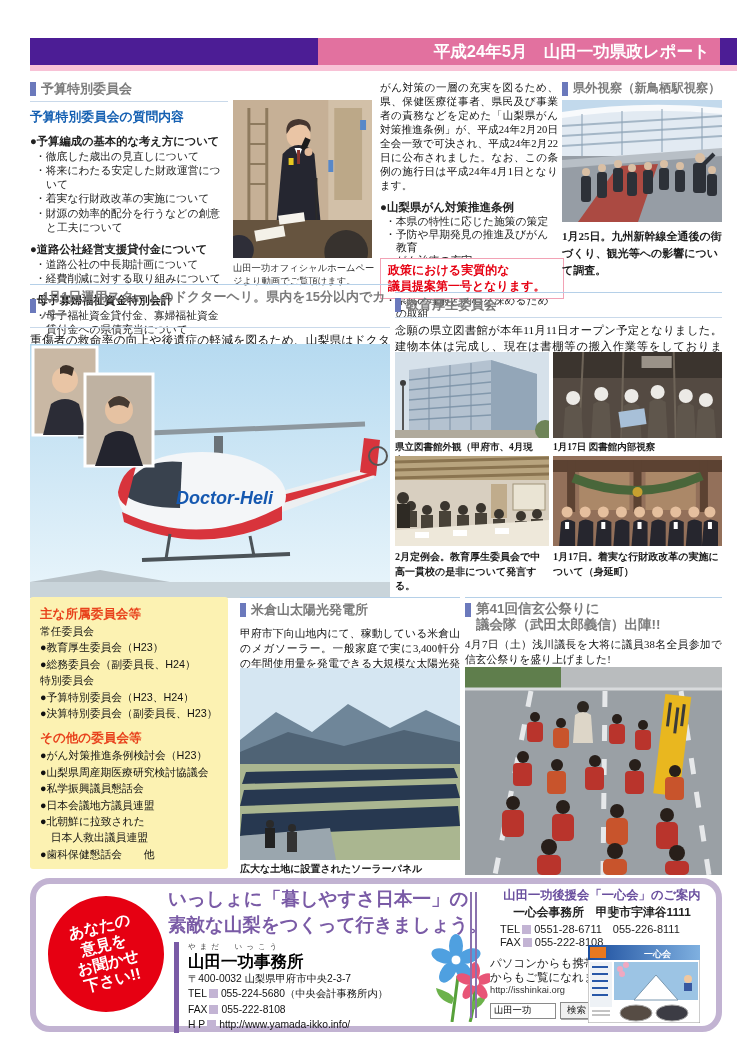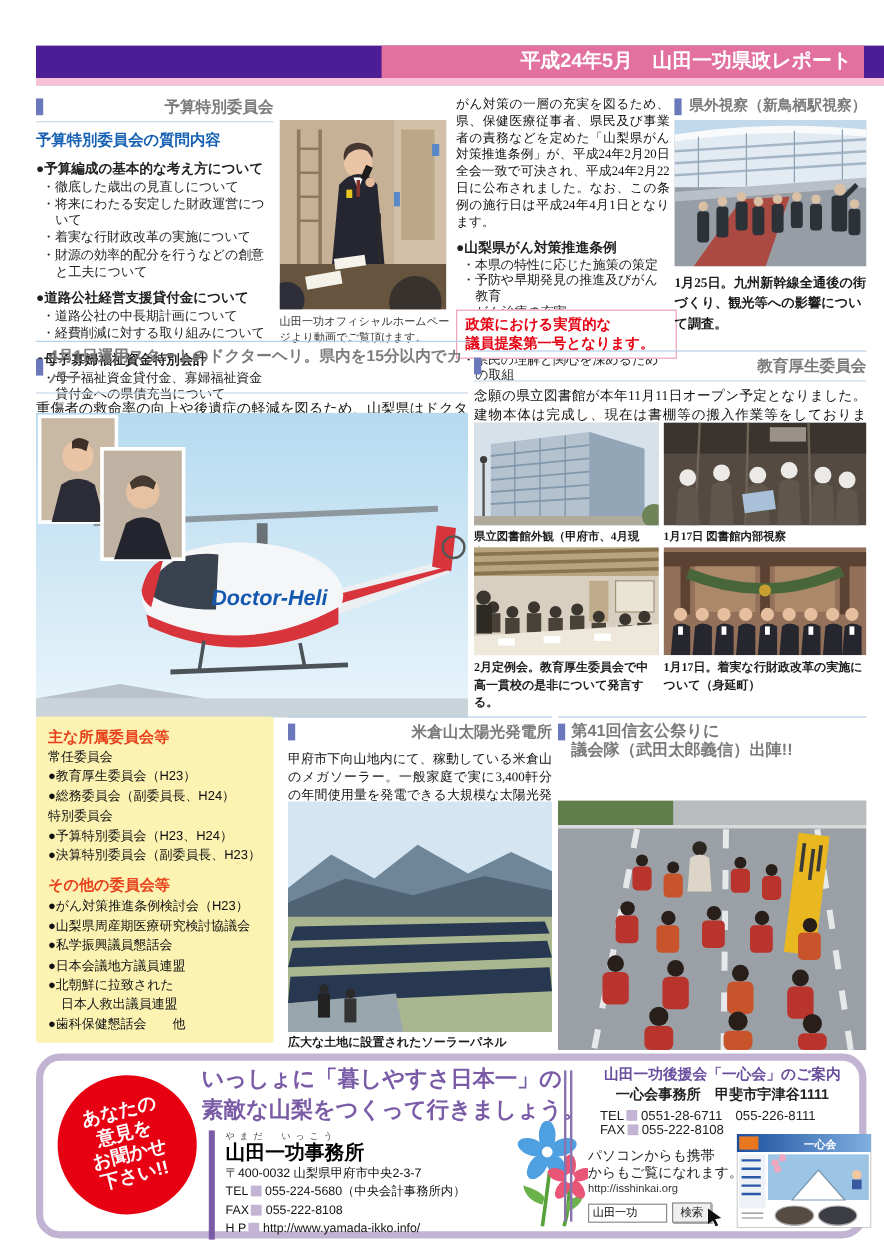--- a/index.html
+++ b/index.html
@@ -6,21 +6,21 @@
   #page{position:relative;width:737px;height:1044px;background:#fff;overflow:hidden;
         font-family:"Liberation Sans",sans-serif;color:#222;}
   .abs{position:absolute;}
   
   .hdr{position:absolute;left:30px;top:38px;width:707px;height:33px;background:#4c1d95;}
   .hdr .strip{position:absolute;left:0;bottom:0;width:100%;height:6px;background:#f8c2d6;}
   .hdr .dark{position:absolute;left:288px;top:0;width:402px;height:27px;background:#e2719f;
              color:#fff;font-weight:bold;font-size:16.5px;line-height:27px;text-align:right;padding-right:10px;box-sizing:border-box;}
   
   .sechead{display:flex;align-items:center;gap:5px;color:#7b7b7b;font-weight:bold;font-size:13px;
-           border-bottom:1px solid #c9d9ea;padding-bottom:3px;justify-content:space-between;}
+           border-bottom:1px solid #c9d9ea;padding-bottom:3px;}
   .sechead .sq{width:6px;height:14px;background:#6b79bc;flex:none;}
   .sechead.noline{border-bottom:none;}
   
   .bluehead{color:#1560b2;font-weight:bold;font-size:12.8px;margin-top:7px;}
   .g{font-weight:bold;font-size:11.3px;margin-top:8px;line-height:1.3;}
   .s{font-size:10.8px;line-height:1.32;padding-left:16px;text-indent:-11px;color:#1c1c1c;}
   .serif{font-family:"Liberation Serif",serif;}
   .photo{position:absolute;overflow:hidden;background:#ddd;}
   .cap{font-size:9.3px;line-height:1.4;color:#333;}
   .capserif{font-family:"Liberation Serif",serif;font-weight:bold;color:#1c1c1c;}
@@ -52,21 +52,21 @@
   .fr-t{position:absolute;left:12px;top:38px;font-size:11px;color:#222;}
   .fr-f{position:absolute;left:12px;top:52px;font-size:11px;color:#222;}
   .pc1{position:absolute;left:2px;top:72px;font-size:11.5px;color:#222;}
   .pc2{position:absolute;left:2px;top:86px;font-size:11.5px;color:#222;}
   .urlx{position:absolute;left:2px;top:101px;font-size:9.3px;color:#333;}
   .srow{position:absolute;left:2px;top:115px;display:flex;align-items:center;gap:4px;}
   .search-input{width:58px;height:14px;border:1px solid #8a8a8a;font-size:9.3px;padding:0 3px;
                 font-family:"Liberation Sans",sans-serif;}
   .search-btn{display:inline-block;border:1px solid #8a8a8a;background:#f0f0f0;font-size:9.5px;
               padding:1px 6px;box-shadow:1px 1px 0 #aaa;}
-  .thumb{position:absolute;left:126px;top:61px;width:112px;height:90px;}
+  .thumb{position:absolute;left:100px;top:61px;width:112px;height:90px;}
 </style>
 </head>
 <body>
 
 <div id="page">
 
   <div class="hdr">
     <div class="dark">平成24年5月　山田一功県政レポート</div>
     <div class="strip"></div>
   </div>
@@ -432,20 +432,21 @@
   <div class="abs capserif" style="left:240px;top:862px;width:220px;font-size:10px;">広大な土地に設置されたソーラーパネル</div>
 
   <div class="abs" style="left:465px;top:597px;width:257px;border-top:1px solid #b5d0e8;padding-top:3px;">
     <div style="display:flex;gap:5px;">
       <span class="sq" style="width:6px;height:14px;background:#6b79bc;flex:none;margin-top:2px;"></span>
       <div style="color:#7b7b7b;font-weight:bold;font-size:13.5px;line-height:1.2;">
         <div>第41回信玄公祭りに</div>
         <div>議会隊（武田太郎義信）出陣!!</div>
       </div>
     </div>
+    <div class="serif" style="font-size:10.8px;line-height:1.38;margin-top:4px;color:#111;text-align:justify;">4月7日（土）浅川議長を大将に議員38名全員参加で信玄公祭りを盛り上げました!</div>
   </div>
   <div class="photo" style="left:465px;top:667px;width:257px;height:208px;">
     <svg width="257" height="208" viewBox="0 0 257 208" preserveAspectRatio="none">
       <rect width="257" height="208" fill="#9aa0a5"></rect>
       <rect width="257" height="22" fill="#b9bcbe"></rect>
       <rect width="96" height="22" fill="#5f7e4c"></rect>
       <line x1="0" y1="22" x2="257" y2="22" stroke="#d8dadc" stroke-width="3"></line>
       <g stroke="#e6e8ea" stroke-width="5" stroke-dasharray="16 18">
         <line x1="66" y1="24" x2="30" y2="208"></line>
           <line x1="140" y1="24" x2="138" y2="208"></line>

